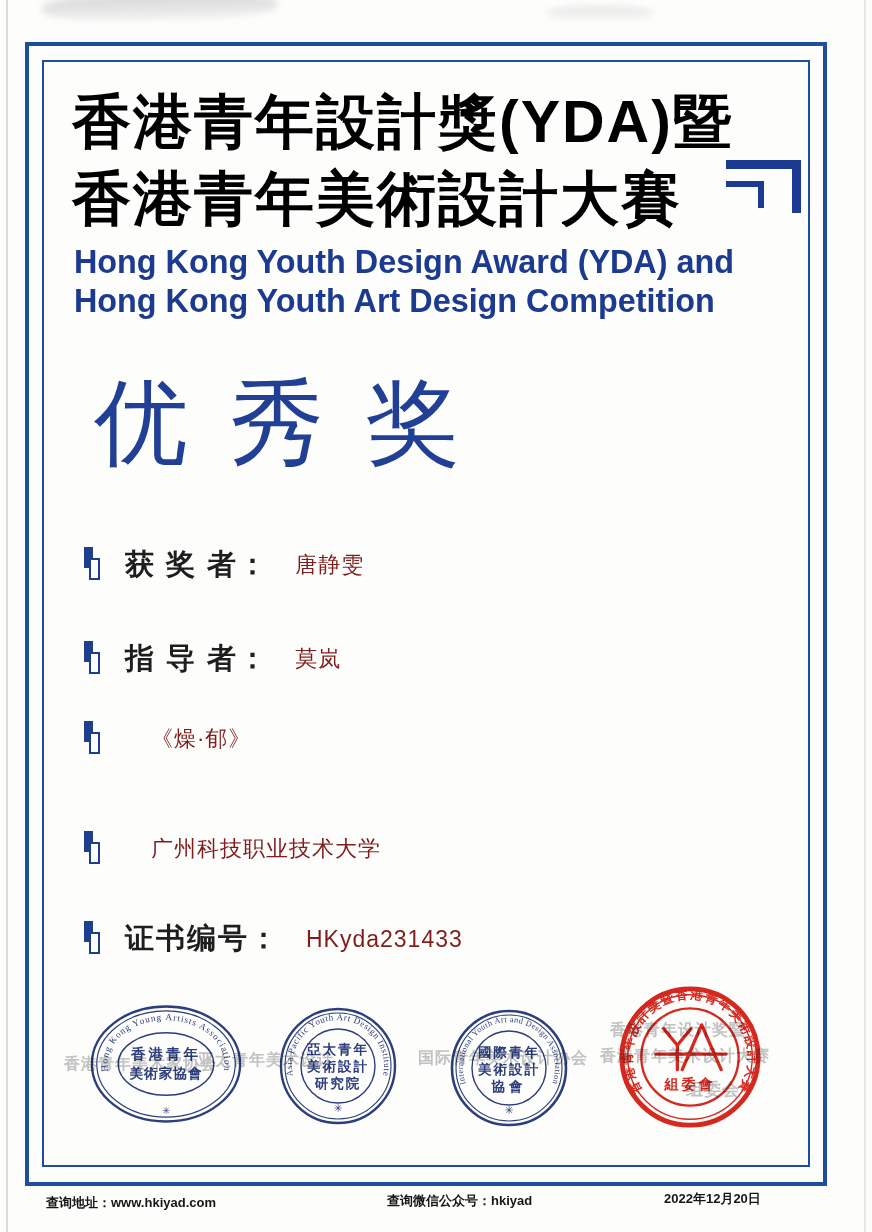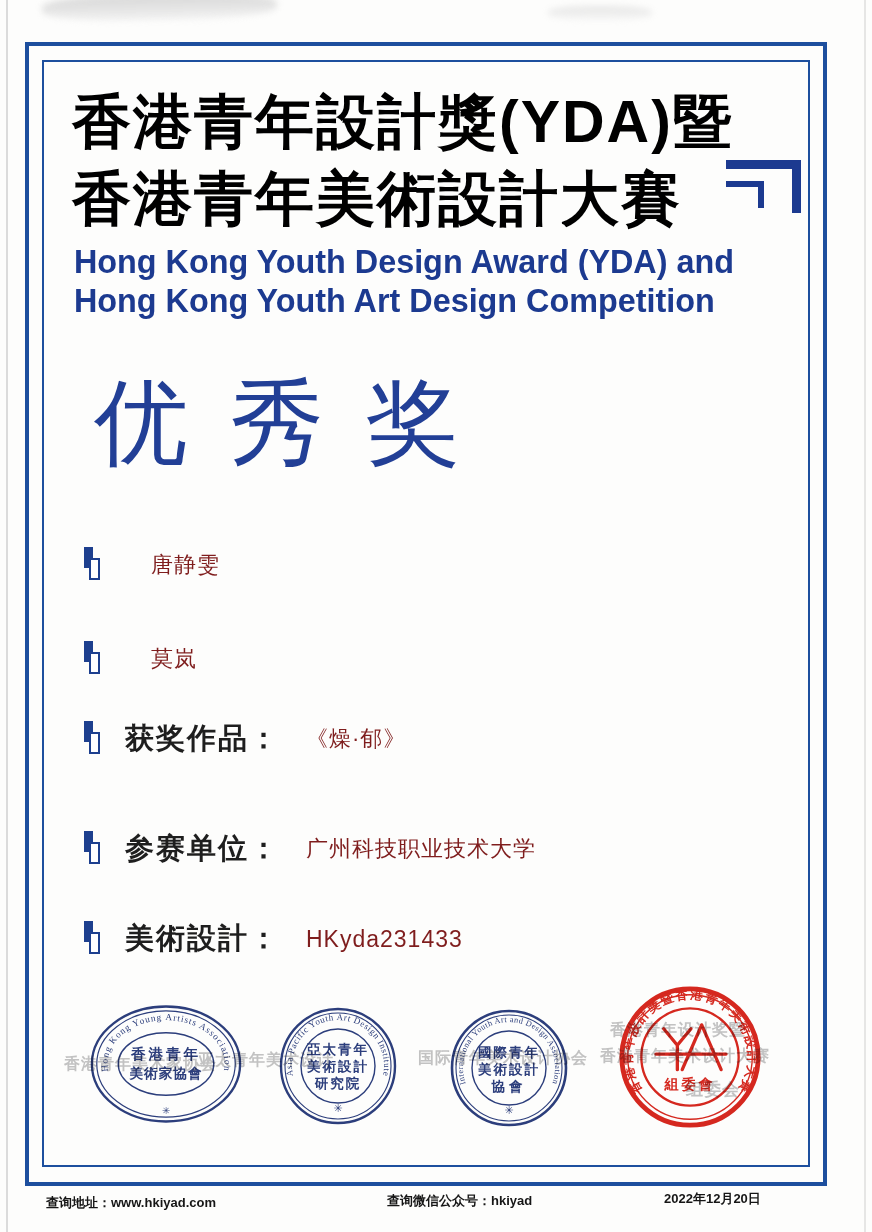--- a/index.html
+++ b/index.html
@@ -83,51 +83,51 @@
   <span class="line">Hong Kong Youth Art Design Competition</span>
 </div>
 
 <div class="award-title">优秀奖</div>
 
 <div class="field-row row1">
   <div class="bullet">
       <div class="solid"></div>
       <div class="outline"></div>
     </div>
+  <span class="field-label">获 奖 者：</span>
   <span class="field-value">唐静雯</span>
 </div>
 <div class="field-row row2">
   <div class="bullet">
       <div class="solid"></div>
       <div class="outline"></div>
     </div>
+  <span class="field-label">指 导 者：</span>
   <span class="field-value">莫岚</span>
 </div>
 <div class="field-row row3">
   <div class="bullet">
       <div class="solid"></div>
       <div class="outline"></div>
     </div>
-  <span class="field-label">获奖作品：</span>
   <span class="field-value">《燥·郁》</span>
 </div>
 <div class="field-row row4">
   <div class="bullet">
       <div class="solid"></div>
       <div class="outline"></div>
     </div>
-  <span class="field-label">参赛单位：</span>
   <span class="field-value">广州科技职业技术大学</span>
 </div>
 <div class="field-row row5">
   <div class="bullet">
       <div class="solid"></div>
       <div class="outline"></div>
     </div>
-  <span class="field-label">美術設計：</span>
+  <span class="field-label">证书编号：</span>
   <span class="field-value">HKyda231433</span>
 </div>
 
 <div class="wm wm1">香港青年美术家协会</div>
 <div class="wm wm2">亚太青年美术设计</div>
 <div class="wm wm3">国际青年美术设计协会</div>
 <div class="wm wm4">香港青年美术设计大赛</div>
 <div class="wm wm5">香港青年设计奖暨</div>
 <div class="wm wm6">组委会</div>
 

